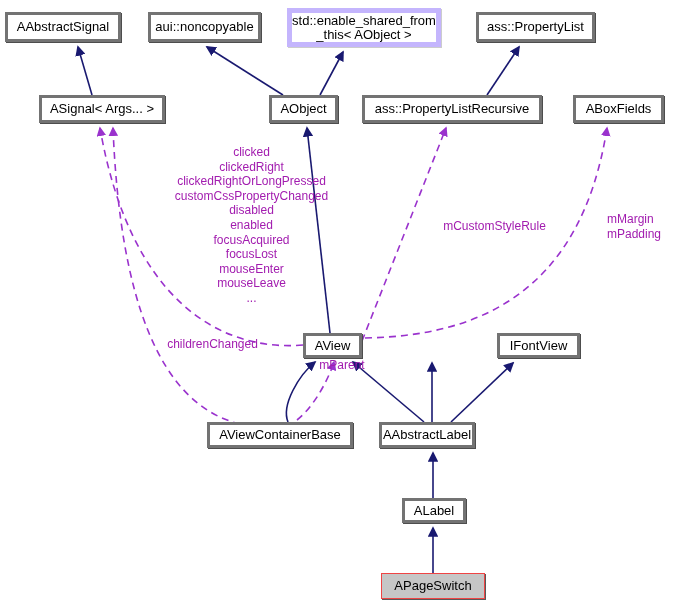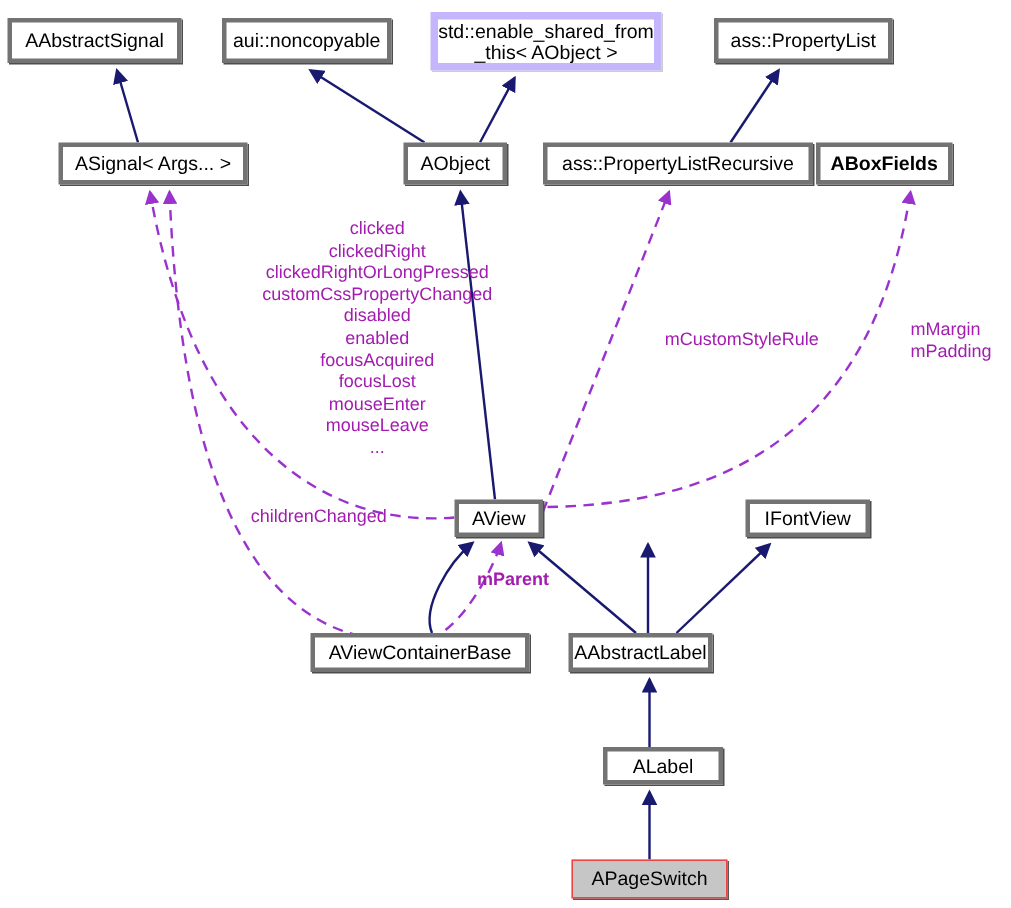--- a/index.html
+++ b/index.html
@@ -106,49 +106,49 @@
 _this&lt; AObject &gt;</div>
 
   <div class="node" style="left:476px; top:12px; width:119px; height:30px;">ass::PropertyList</div>
 
   <div class="node" style="left:39px; top:95px; width:126px; height:28px;">ASignal&lt; Args... &gt;</div>
 
   <div class="node" style="left:269px; top:95px; width:69px; height:28px;">AObject</div>
 
   <div class="node" style="left:362px; top:95px; width:180px; height:28px;">ass::PropertyListRecursive</div>
 
-  <div class="node" style="left:544px; top:95px; width:91px; height:28px;font-weight:bold;">ABoxFields</div>
+  <div class="node" style="left:573px; top:95px; width:91px; height:28px;">ABoxFields</div>
 
   <div class="node" style="left:303px; top:333px; width:59px; height:25px;">AView</div>
 
 
   <div class="node" style="left:497px; top:333px; width:83px; height:25px;">IFontView</div>
 
   <div class="node" style="left:207px; top:422px; width:146px; height:26px;">AViewContainerBase</div>
 
   <div class="node" style="left:379px; top:422px; width:96px; height:26px;">AAbstractLabel</div>
 
-  <div class="node" style="left:402px; top:498px; width:80px; height:25px;">ALabel</div>
+  <div class="node" style="left:402px; top:498px; width:64px; height:25px;">ALabel</div>
 
   <div class="node current" style="left:381px; top:573px; width:104px; height:26px;">APageSwitch</div>
 
   <div class="edge-label" style="left:150px; top:145px; width:203px;">clicked
 clickedRight
 clickedRightOrLongPressed
 customCssPropertyChanged
 disabled
 enabled
 focusAcquired
 focusLost
 mouseEnter
 mouseLeave
 ...</div>
 
   <div class="edge-label" style="left:160px; top:337px; width:105px;">childrenChanged</div>
 
-  <div class="edge-label" style="left:312px; top:379px; width:60px;font-weight:bold;">mParent</div>
+  <div class="edge-label" style="left:312px; top:358px; width:60px;">mParent</div>
 
   <div class="edge-label" style="left:432px; top:219px; width:125px;">mCustomStyleRule</div>
 
   <div class="edge-label left-align" style="left:607px; top:212px; width:67px;">mMargin
 mPadding</div>
 
 </div>
 
 </body></html>

